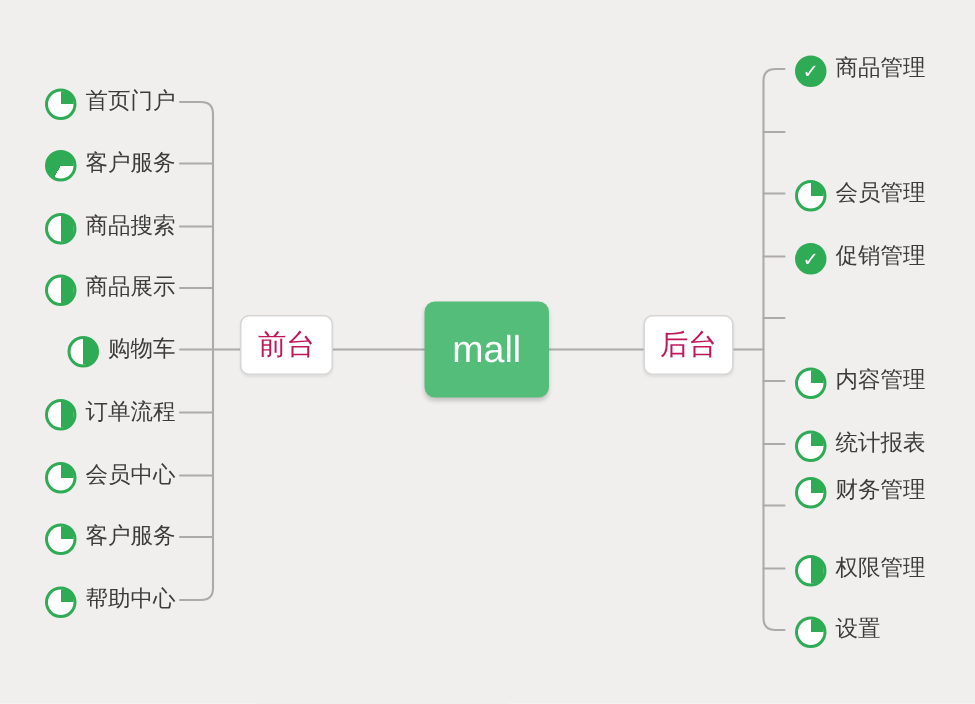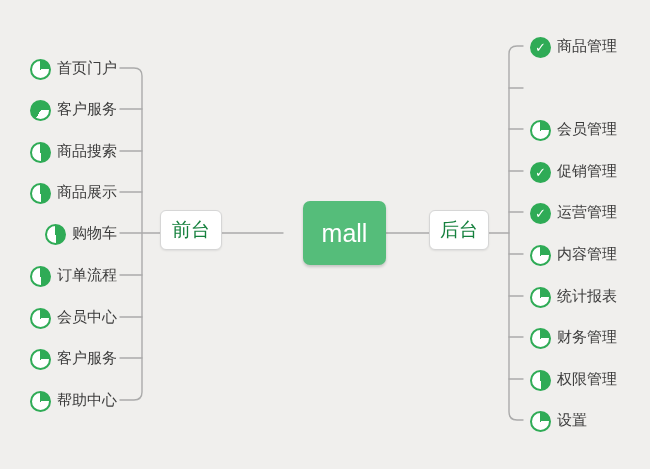--- a/index.html
+++ b/index.html
@@ -71,37 +71,36 @@
   }
   
   .branch-node{
     position:absolute;
     background:#fff;
     border:1px solid var(--node-border);
     border-radius:6px;
     box-shadow:0 1px 2px rgba(0,0,0,0.08);
     display:flex;align-items:center;justify-content:center;
     font-size:19px;
-    color:#15803d;
+    color:#be185d;
     box-sizing:border-box;
   }
   .node-front{left:160px;top:210px;width:62px;height:40px;}
   .node-back{left:429px;top:210px;width:60px;height:40px;}
   
   .root-node{
     position:absolute;
     left:283px;top:201px;width:83px;height:64px;
     background:var(--green-root);
     border-radius:7px;
     box-shadow:0 2px 3px rgba(0,0,0,0.18);
     display:flex;align-items:center;justify-content:center;
     color:#fff;
     font-size:25px;
     box-sizing:border-box;
-    margin-left:20px;
   }
 </style>
 </head>
 <body>
 
 <div class="canvas">
 
   <svg class="connectors" width="650" height="469" viewBox="0 0 650 469" aria-hidden="true">
 
     <path d="M120 68 H134 Q142 68 142 76 V392 Q142 400 134 400 H120"></path>
@@ -169,33 +168,29 @@
     <span class="topic-label">商品管理</span>
   </div>
   <div class="topic right" style="top:117px">
     <span class="pie pie-25"></span>
     <span class="topic-label">会员管理</span>
   </div>
   <div class="topic right" style="top:159px">
     <span class="pie pie-done"></span>
     <span class="topic-label">促销管理</span>
   </div>
-  <div class="topic right" style="top:200px">
-    <span class="pie pie-done"></span>
-    <span class="topic-label">运营管理</span>
-  </div>
   <div class="topic right" style="top:242px">
     <span class="pie pie-25"></span>
     <span class="topic-label">内容管理</span>
   </div>
   <div class="topic right" style="top:284px">
     <span class="pie pie-25"></span>
     <span class="topic-label">统计报表</span>
   </div>
-  <div class="topic right" style="top:325px">
+  <div class="topic right" style="top:315px">
     <span class="pie pie-25"></span>
     <span class="topic-label">财务管理</span>
   </div>
   <div class="topic right" style="top:367px">
     <span class="pie pie-50"></span>
     <span class="topic-label">权限管理</span>
   </div>
   <div class="topic right" style="top:408px">
     <span class="pie pie-25"></span>
     <span class="topic-label">设置</span>

